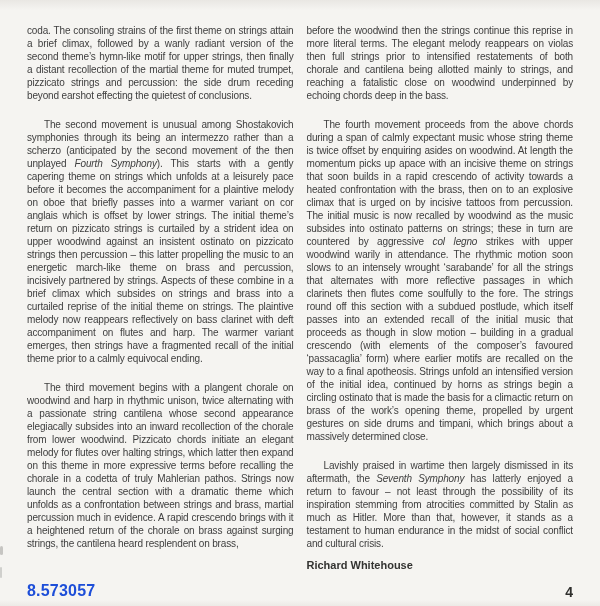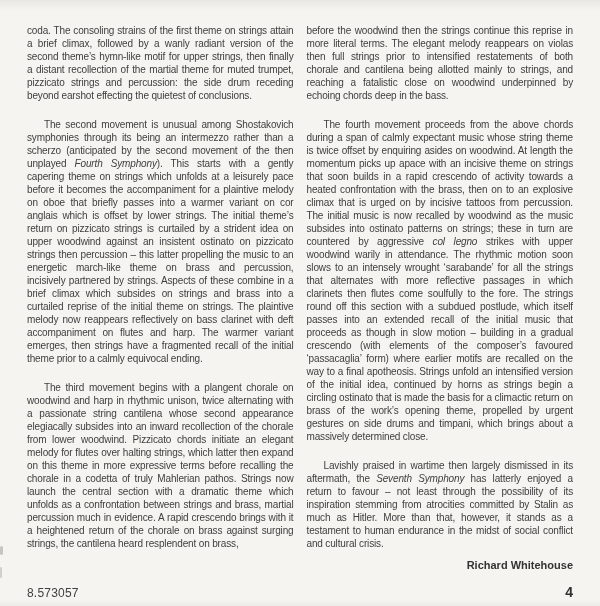--- a/index.html
+++ b/index.html
@@ -23,33 +23,32 @@
     font-size: 10px;
     line-height: 13px;
     letter-spacing: -0.15px;
     text-align: justify;
     color: #3e3e3e;
   }
   p.para.indent { text-indent: 17px; margin-top: 16px; }
   .italic { font-style: italic; }
   .author {
     margin-top: 9px;
-    text-align: right;
     font-weight: bold;
     font-size: 11px;
     line-height: 13px;
     color: #333331;
   }
   .catalog {
     position: absolute;
     left: 27px; bottom: 6px;
-    font-weight: normal;
-    font-size: 12px;
+    font-weight: bold;
+    font-size: 16px;
     letter-spacing: 0.2px;
-    color: #404040;
+    color: #1d4ed8;
   }
   .pagenum {
     position: absolute;
     right: 27px; bottom: 6px;
     font-weight: bold;
     font-size: 14px;
     color: #2f2f2d;
   }
   .top-edge {
     position: absolute; top: 0; left: 0; right: 0; height: 10px;

